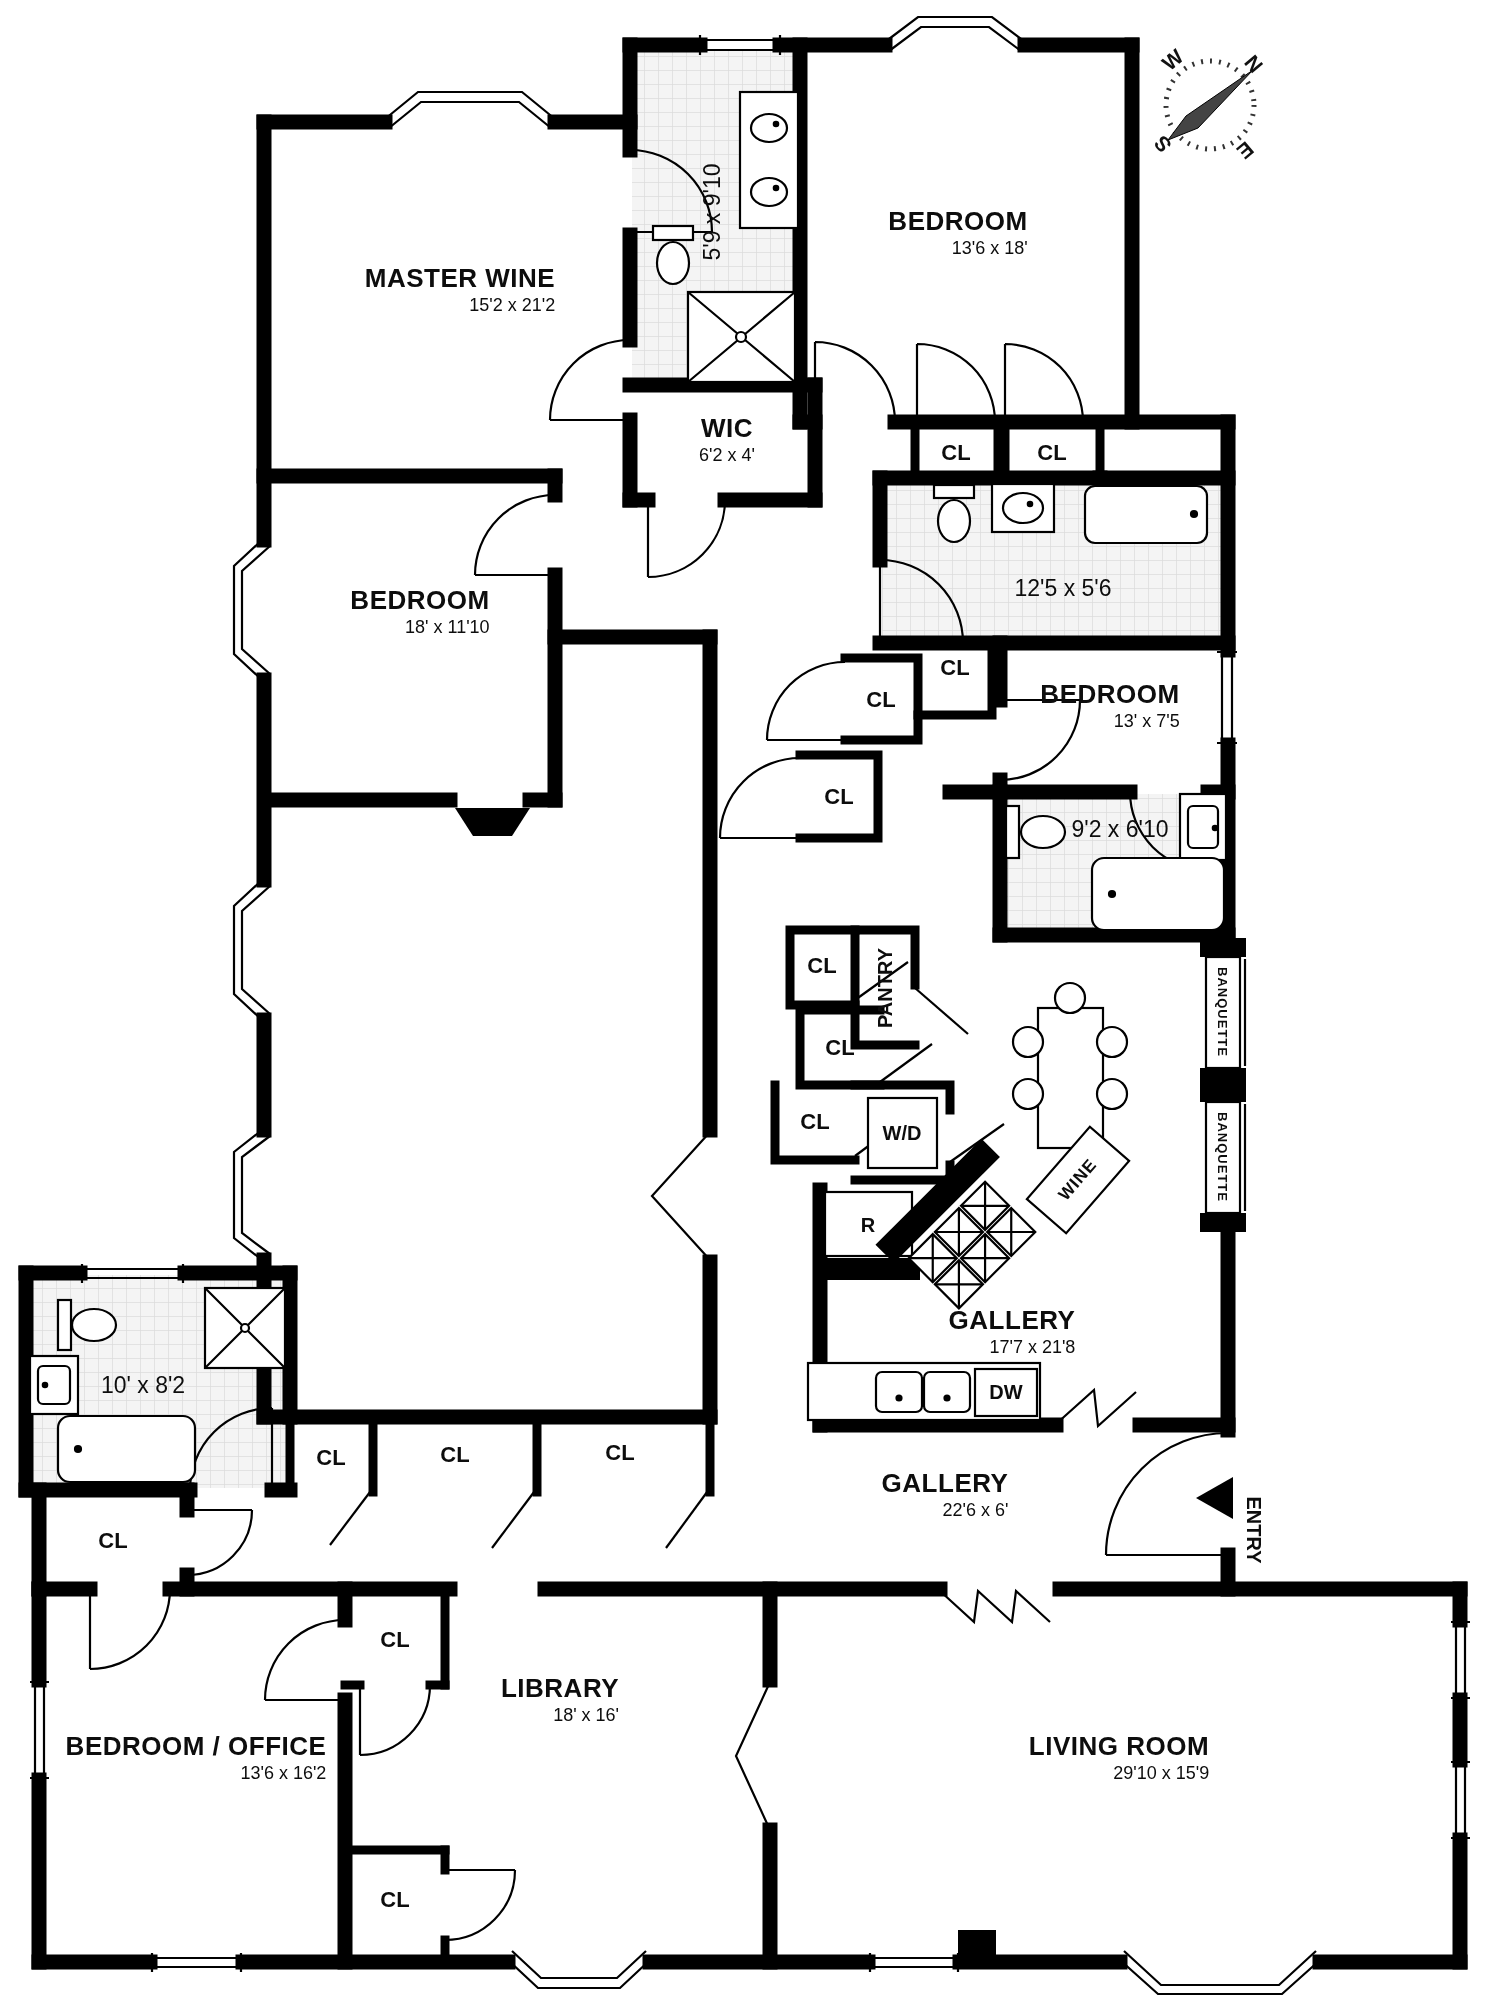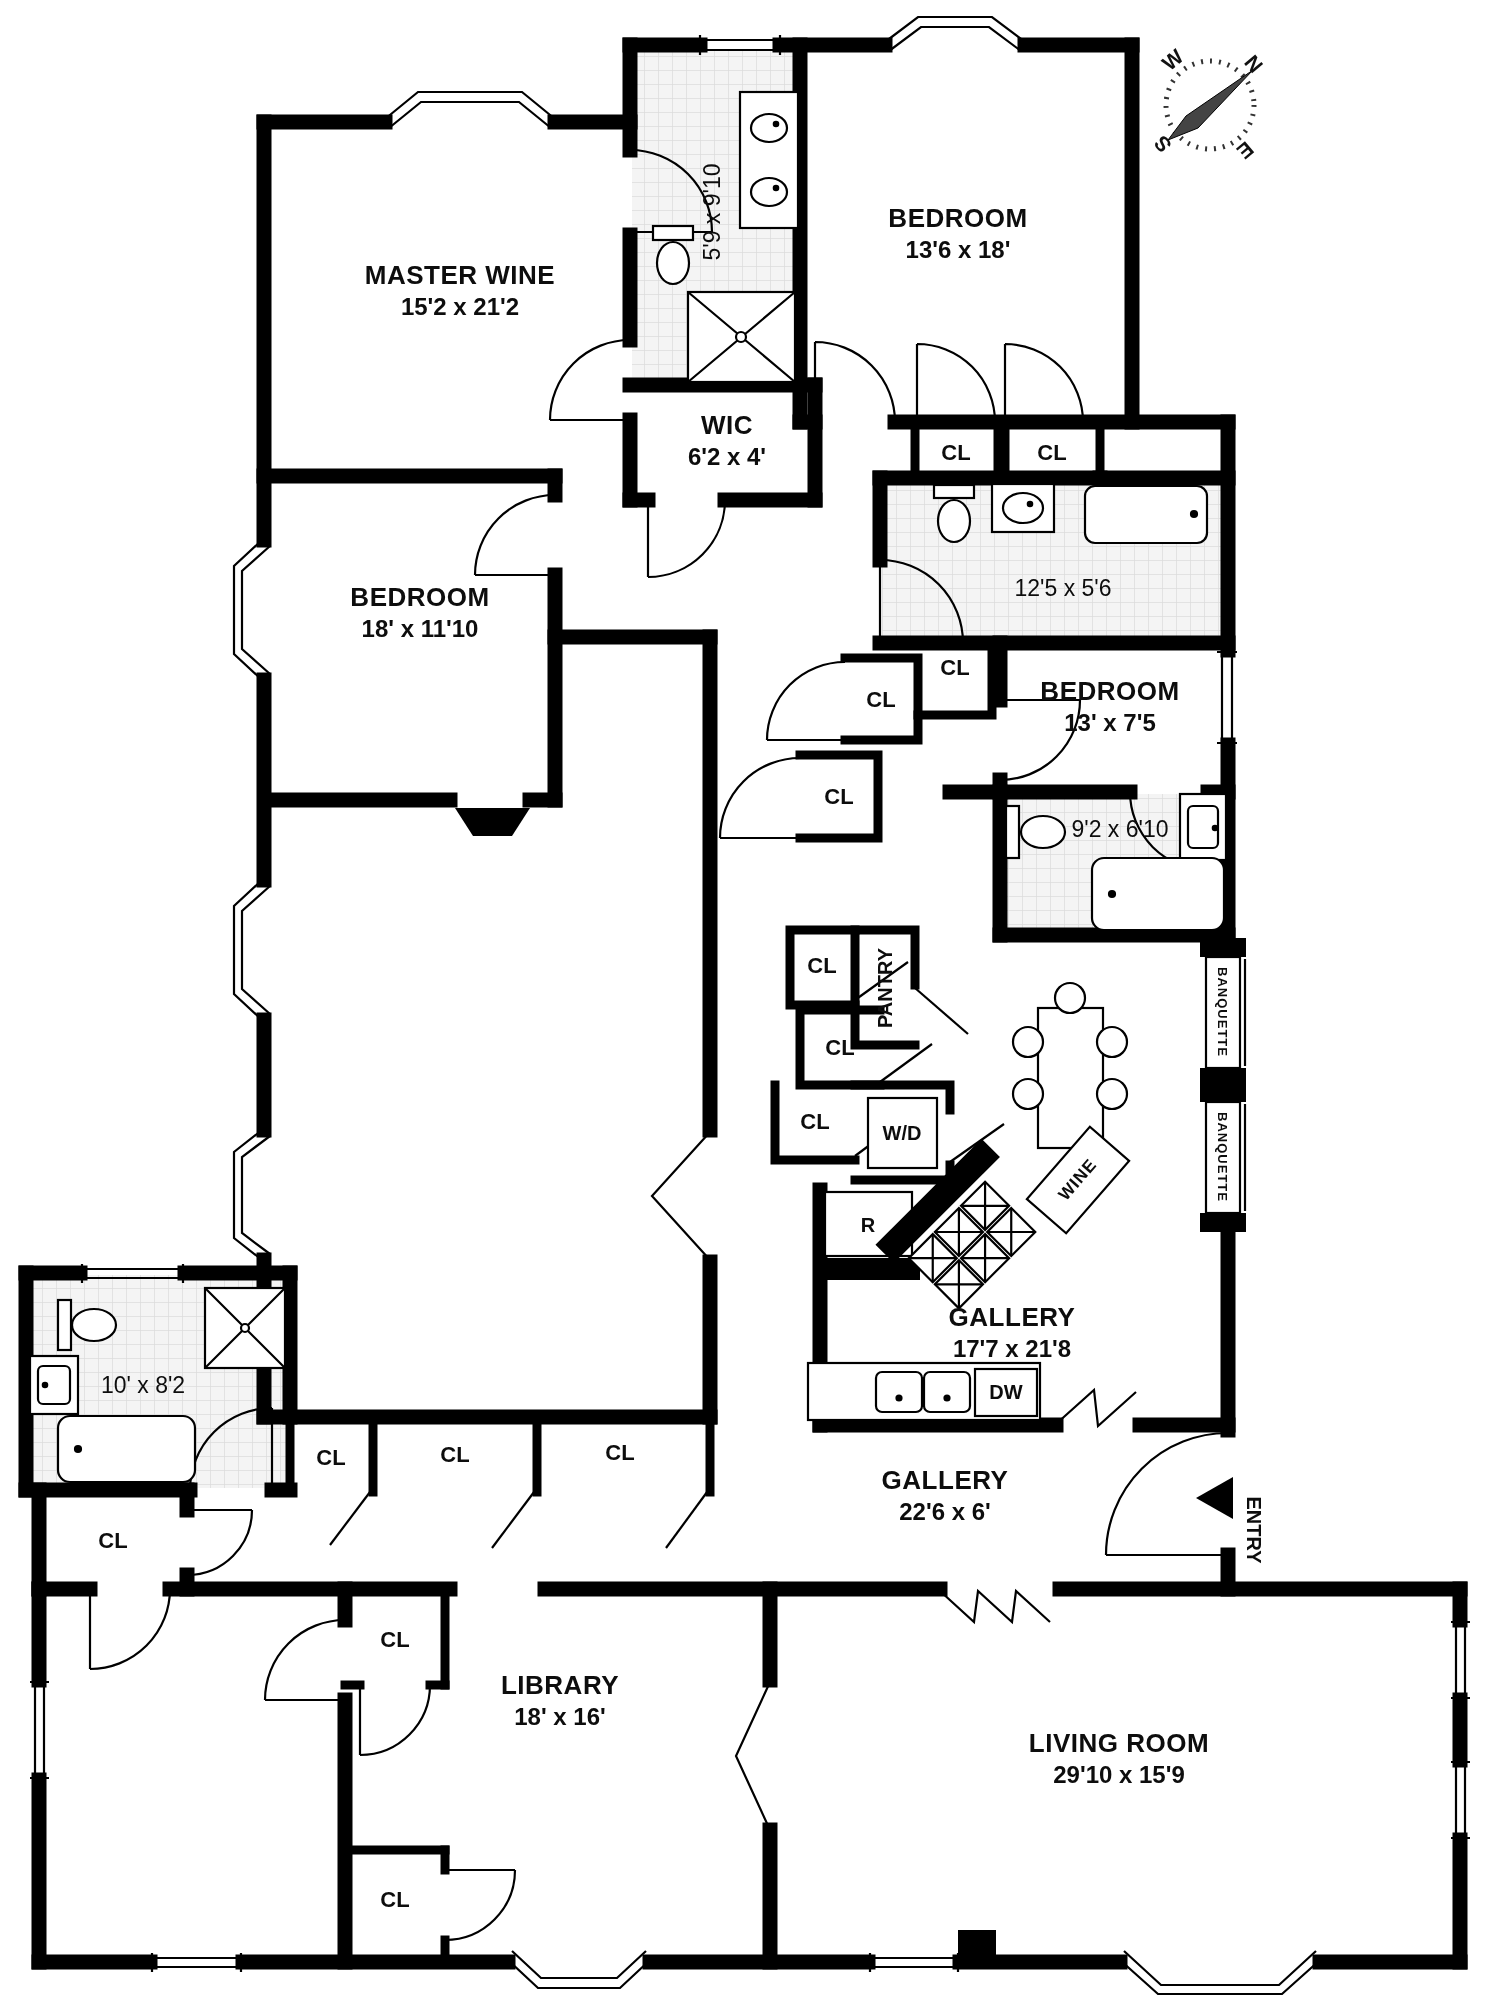--- a/index.html
+++ b/index.html
@@ -3,21 +3,21 @@
 <meta charset="utf-8">
 <style>
   html,body{margin:0;padding:0;background:#ffffff;}
   .plan{position:relative;width:1500px;height:2000px;background:#ffffff;font-family:"Liberation Sans",sans-serif;overflow:hidden;}
   .plan svg{position:absolute;left:0;top:0;}
   .lbl{position:absolute;transform:translate(-50%,-50%);text-align:center;color:#0d0d0d;white-space:nowrap;z-index:5;}
   .lbl.rot-90{transform:translate(-50%,-50%) rotate(-90deg);}
   .lbl.rot90{transform:translate(-50%,-50%) rotate(90deg);}
   .lbl.rot-45{transform:translate(-50%,-50%) rotate(-49deg);}
   .room-name{display:block;font-size:26px;font-weight:bold;letter-spacing:.5px;line-height:1.22;}
-  .room-dims{display:block;font-size:24px;font-weight:700;line-height:1.22;}
+  .room-dims{display:block;font-size:18px;font-weight:400;line-height:1.22;text-align:right;}
   .cl{font-size:22px;font-weight:bold;}
   .small-lbl{font-size:20px;font-weight:bold;}
   .dims-only{font-size:23px;font-weight:500;}
   .tiny-lbl{font-size:13px;font-weight:bold;letter-spacing:1px;}
   .wine-lbl{font-size:17px;font-weight:bold;letter-spacing:1px;}
   .compass-letter{position:absolute;font-size:21px;font-weight:bold;color:#111;z-index:6;}
 </style>
 </head>
 <body>
 
@@ -359,20 +359,24 @@
   <div class="lbl cl" style="left:455px;top:1455px">CL</div>
   <div class="lbl cl" style="left:620px;top:1453px">CL</div>
   <div class="lbl small-lbl" style="left:1006px;top:1392px">DW</div>
   <div class="lbl" style="left:945px;top:1495px">
     <span class="room-name">GALLERY</span>
     <span class="room-dims">22'6 x 6'</span>
   </div>
   <div class="lbl rot90 small-lbl" style="left:1253px;top:1530px">ENTRY</div>
   <div class="lbl cl" style="left:113px;top:1541px">CL</div>
   <div class="lbl cl" style="left:395px;top:1640px">CL</div>
+  <div class="lbl" style="left:196px;top:1758px">
+    <span class="room-name">BEDROOM / OFFICE</span>
+    <span class="room-dims">13'6 x 16'2</span>
+  </div>
   <div class="lbl" style="left:560px;top:1700px">
     <span class="room-name">LIBRARY</span>
     <span class="room-dims">18' x 16'</span>
   </div>
   <div class="lbl" style="left:1119px;top:1758px">
     <span class="room-name">LIVING ROOM</span>
     <span class="room-dims">29'10 x 15'9</span>
   </div>
   <div class="lbl cl" style="left:395px;top:1900px">CL</div>
 

